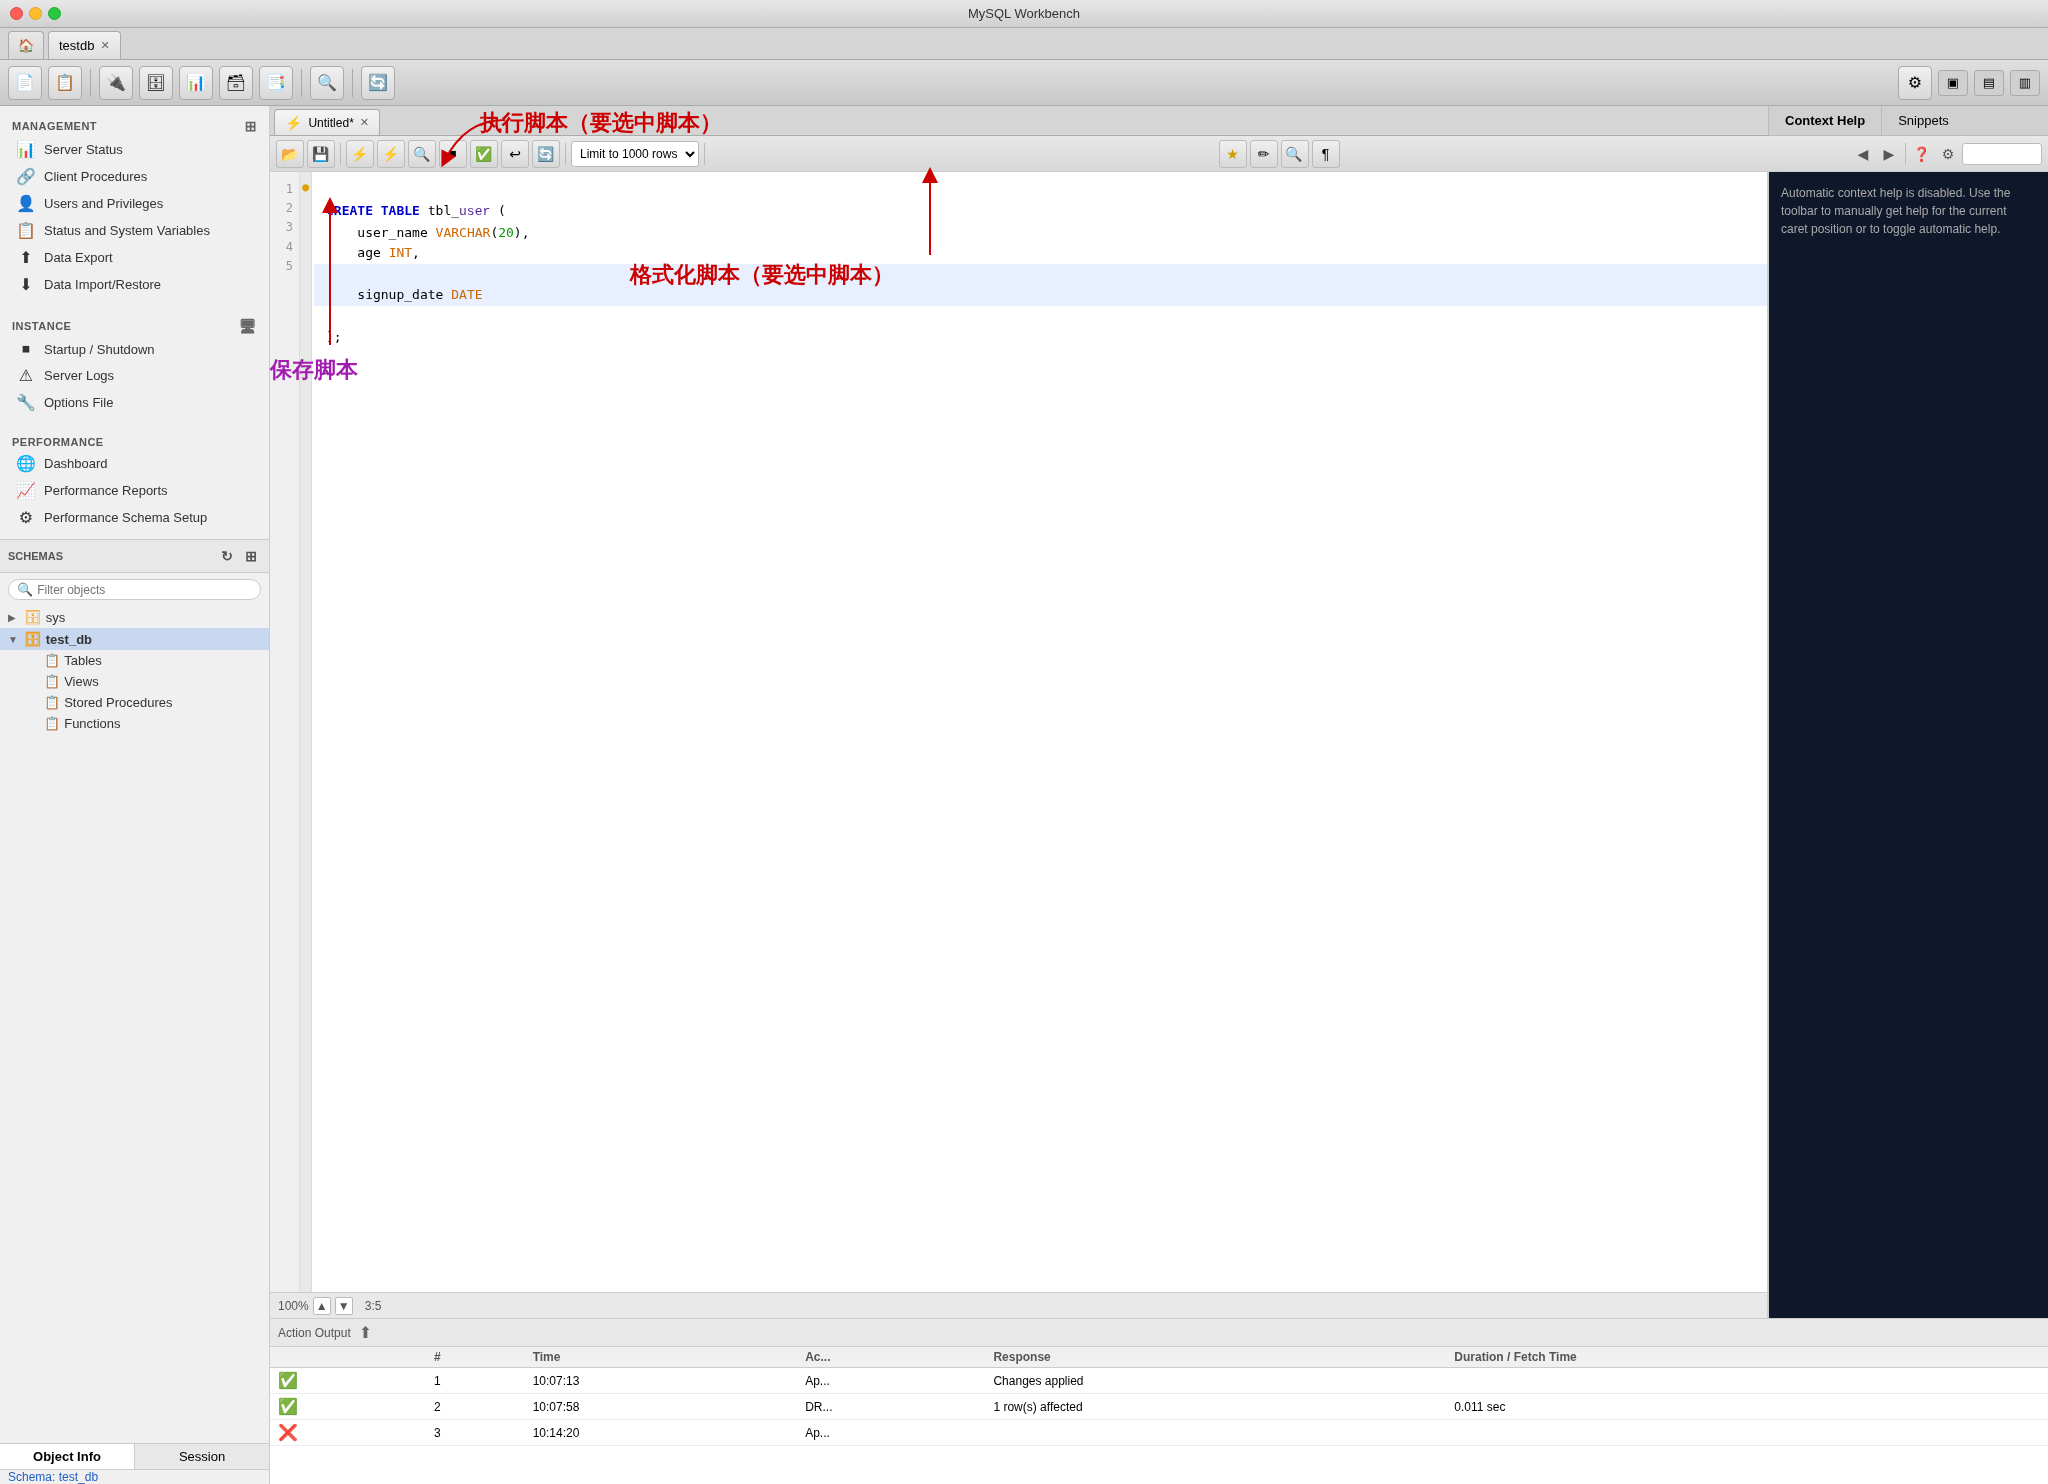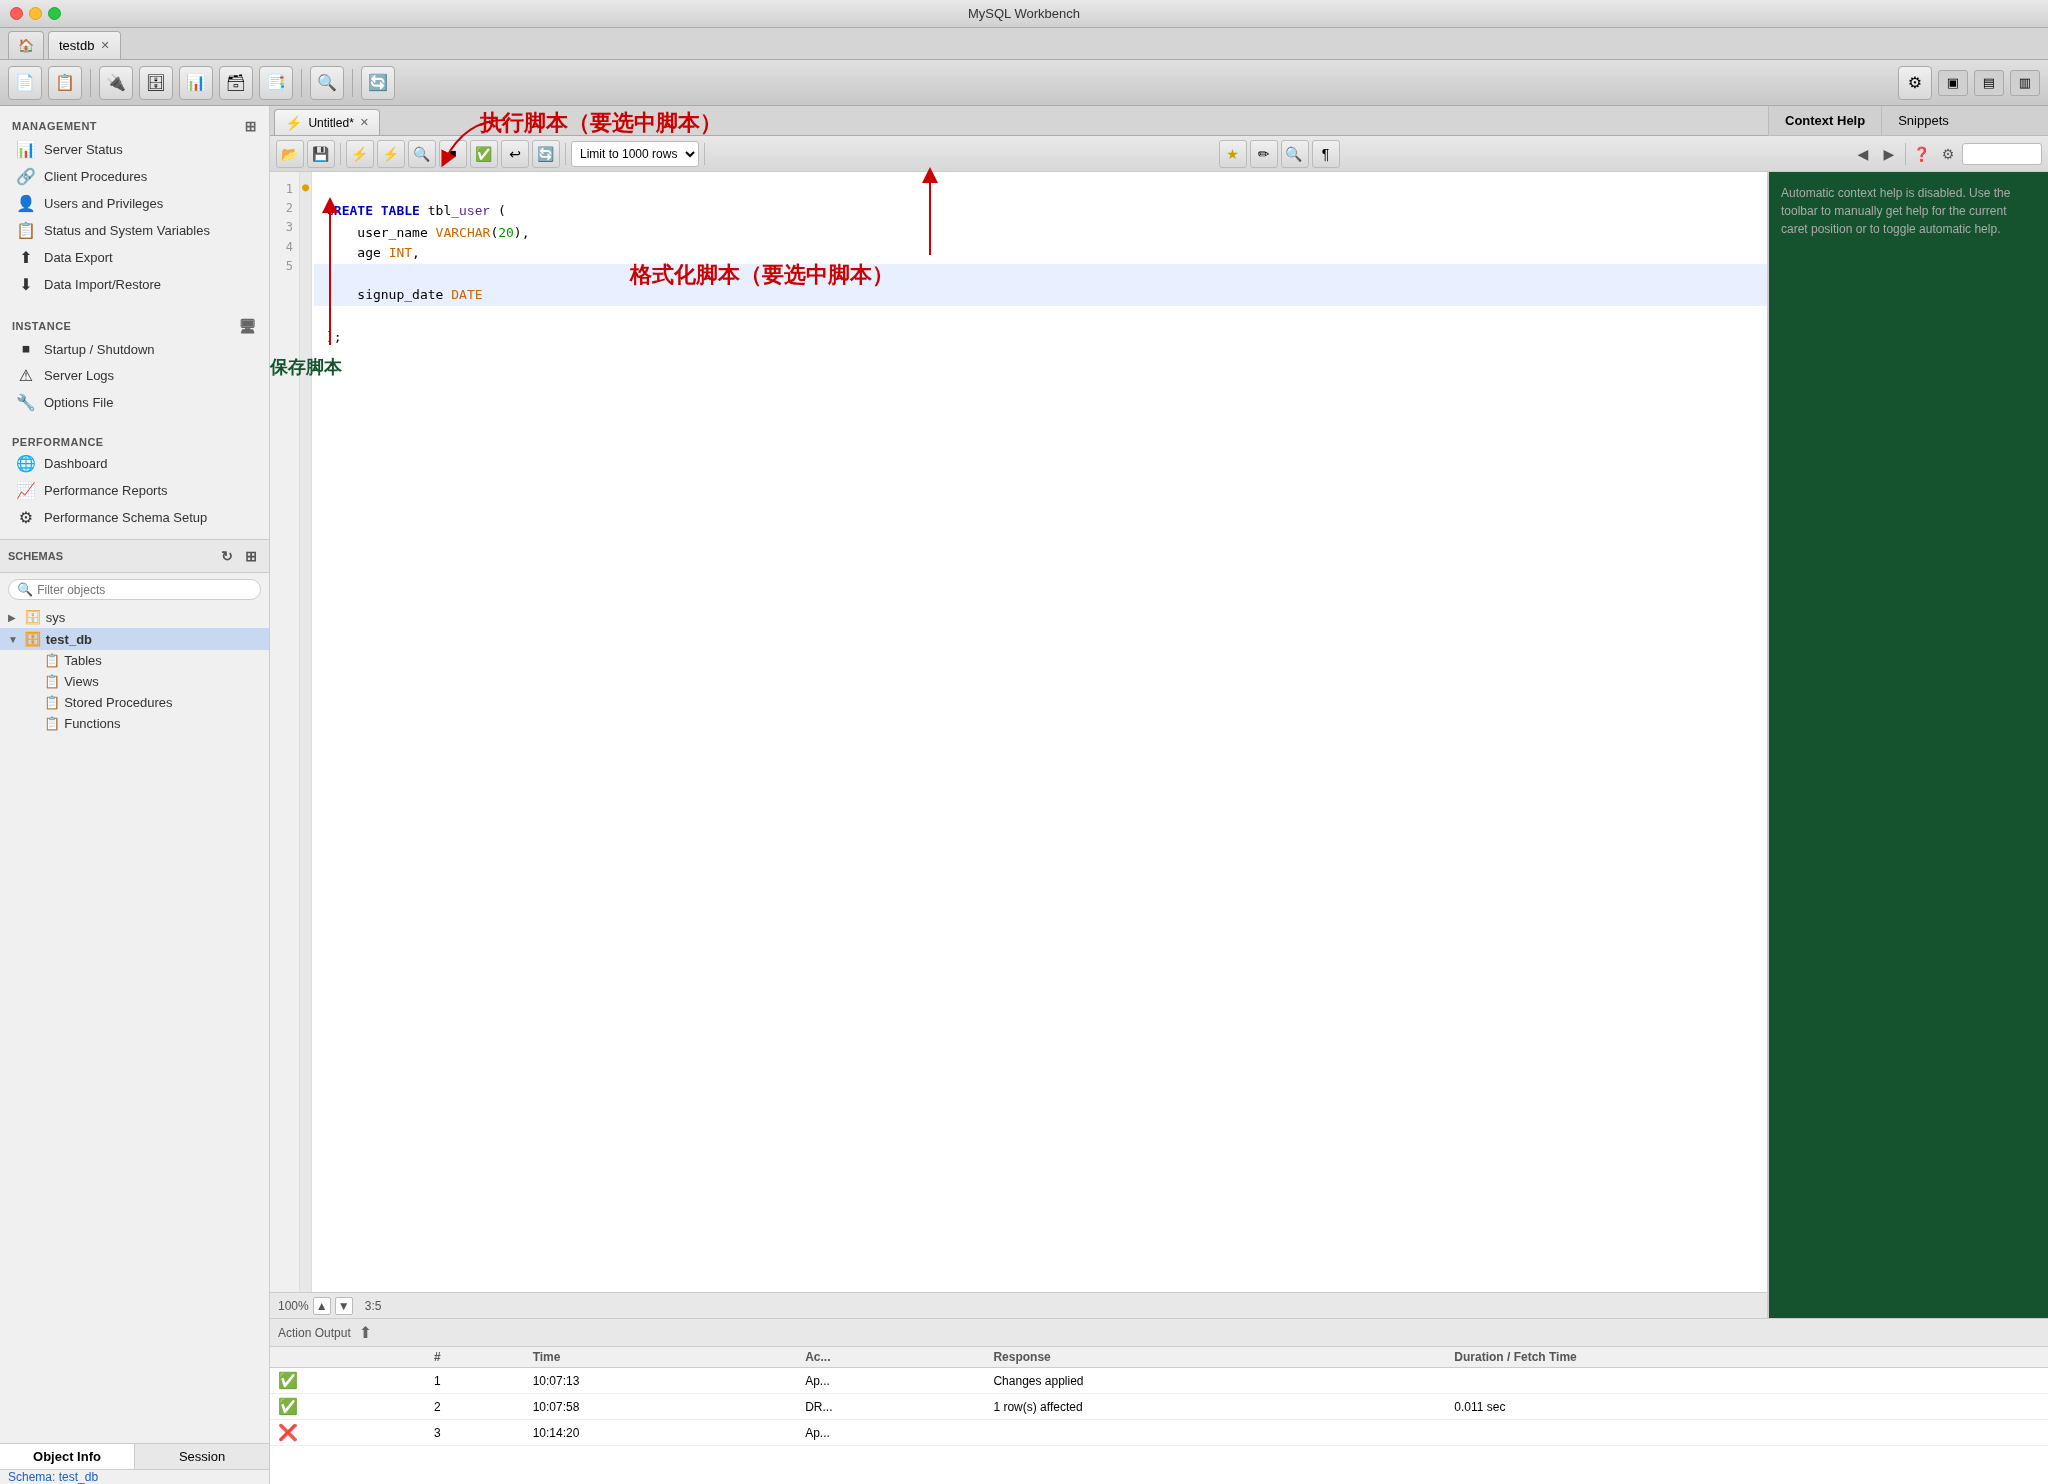--- a/index.html
+++ b/index.html
@@ -78,21 +78,21 @@
     .editor-left { flex: 1; display: flex; flex-direction: column; overflow: hidden; border-right: 1px solid #ccc; }
     .editor-area { flex: 1; background: white; overflow: auto; font-family: "Monaco", "Menlo", monospace; font-size: 13px; display: flex; }
     .line-numbers { background: #f0f0f0; padding: 8px 6px; text-align: right; color: #999; font-size: 12px; line-height: 1.6; min-width: 30px; border-right: 1px solid #ddd; user-select: none; }
     .code-content { padding: 8px 12px; line-height: 1.6; flex: 1; white-space: pre; }
     .kw-blue { color: #0000cc; font-weight: bold; }
     .kw-orange { color: #cc6600; }
     .kw-green { color: #009900; }
     .line-highlight { background: #e8f0ff; display: block; margin: 0 -12px; padding: 0 12px; }
 
     
-    .help-panel { width: 280px; min-width: 280px; background: #14532d; padding: 12px; overflow-y: auto; border-left: 1px solid #ccc; }
+    .help-panel { width: 280px; min-width: 280px; background: #0f172a; padding: 12px; overflow-y: auto; border-left: 1px solid #ccc; }
     .help-text { font-size: 12px; color: #aaa; line-height: 1.5; }
 
     
     .editor-statusbar { height: 26px; background: #e8e8e8; border-top: 1px solid #ccc; display: flex; align-items: center; padding: 0 8px; font-size: 12px; color: #555; gap: 12px; }
     .zoom-control { display: flex; align-items: center; gap: 4px; }
     .zoom-btn { width: 18px; height: 18px; border: 1px solid #bbb; border-radius: 2px; display: flex; align-items: center; justify-content: center; cursor: pointer; font-size: 12px; background: white; }
 
     
     .output-area { height: 166px; border-top: 1px solid #ccc; background: white; display: flex; flex-direction: column; }
     .output-header { height: 28px; background: #e8e8e8; display: flex; align-items: center; padding: 0 8px; gap: 8px; border-bottom: 1px solid #ccc; font-size: 12px; color: #555; }
@@ -440,21 +440,21 @@
 
   <svg style="position:absolute; top:155px; left:890px; width:80px; height:120px;">
     <defs>
         <marker id="ah2" markerWidth="8" markerHeight="8" refX="4" refY="4" orient="auto">
           <path d="M0,0 L8,4 L0,8 Z" fill="#cc0000"></path>
         </marker>
       </defs>
     <path d="M40,100 Q40,60 40,20" stroke="#cc0000" stroke-width="2" fill="none" marker-end="url(#ah2)"></path>
   </svg>
 
-  <div style="position:absolute; top:355px; left:270px; color:#14532d; font-size:18px; font-weight:bold; font-family:'PingFang SC','Microsoft YaHei',sans-serif; white-space:nowrap;">保存脚本</div>
+  <div style="position:absolute; top:355px; left:270px; color:#a21caf; font-size:22px; font-weight:bold; font-family:'PingFang SC','Microsoft YaHei',sans-serif; white-space:nowrap;">保存脚本</div>
 
   <svg style="position:absolute; top:185px; left:315px; width:30px; height:180px;">
     <defs>
         <marker id="ah3" markerWidth="8" markerHeight="8" refX="4" refY="4" orient="auto">
           <path d="M0,0 L8,4 L0,8 Z" fill="#cc0000"></path>
         </marker>
       </defs>
     <path d="M15,160 L15,20" stroke="#cc0000" stroke-width="2" fill="none" marker-end="url(#ah3)"></path>
   </svg>
 </div>

